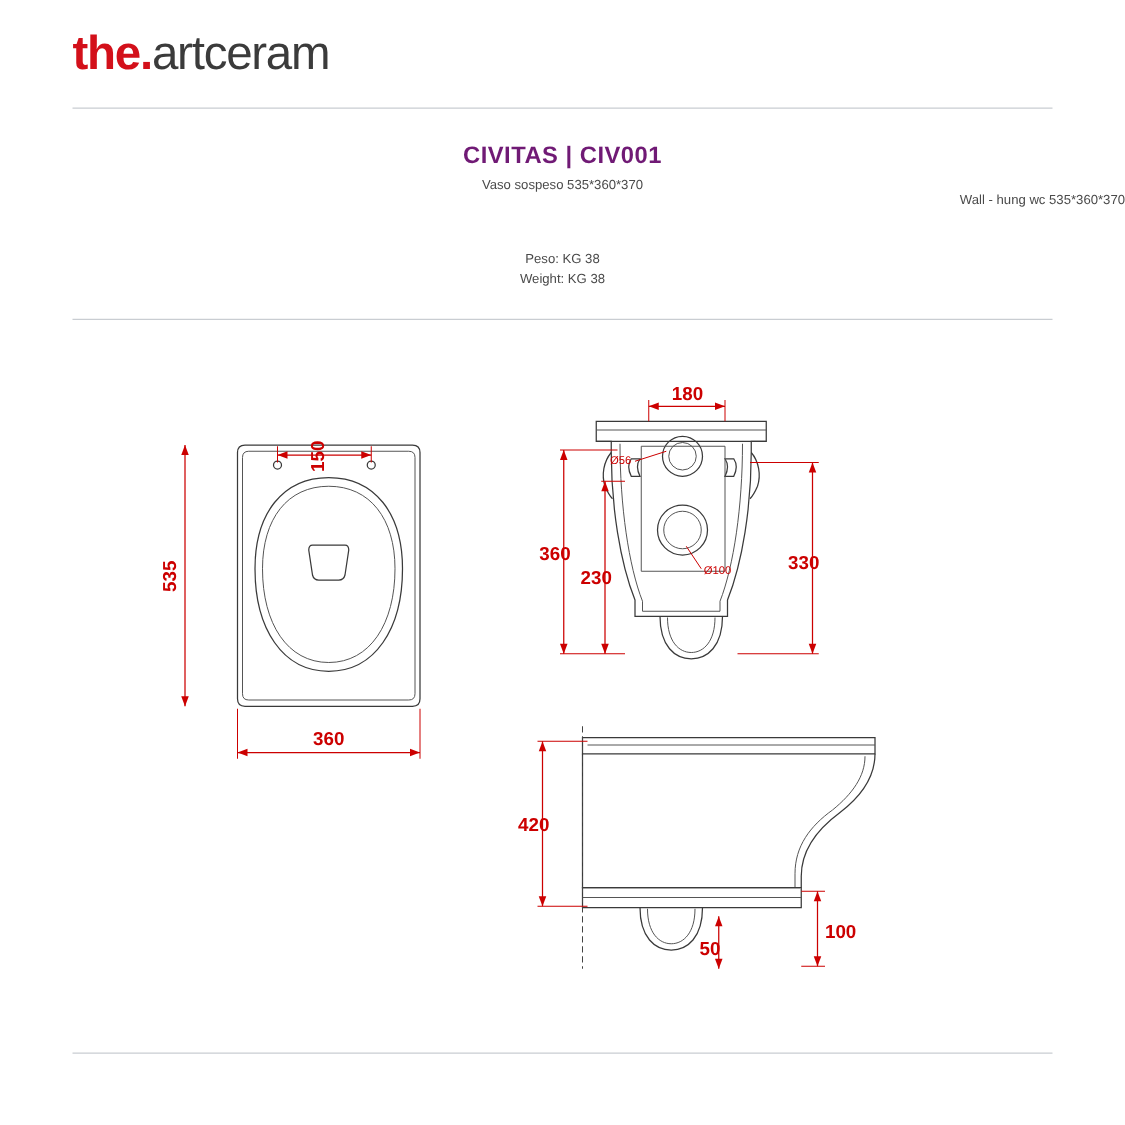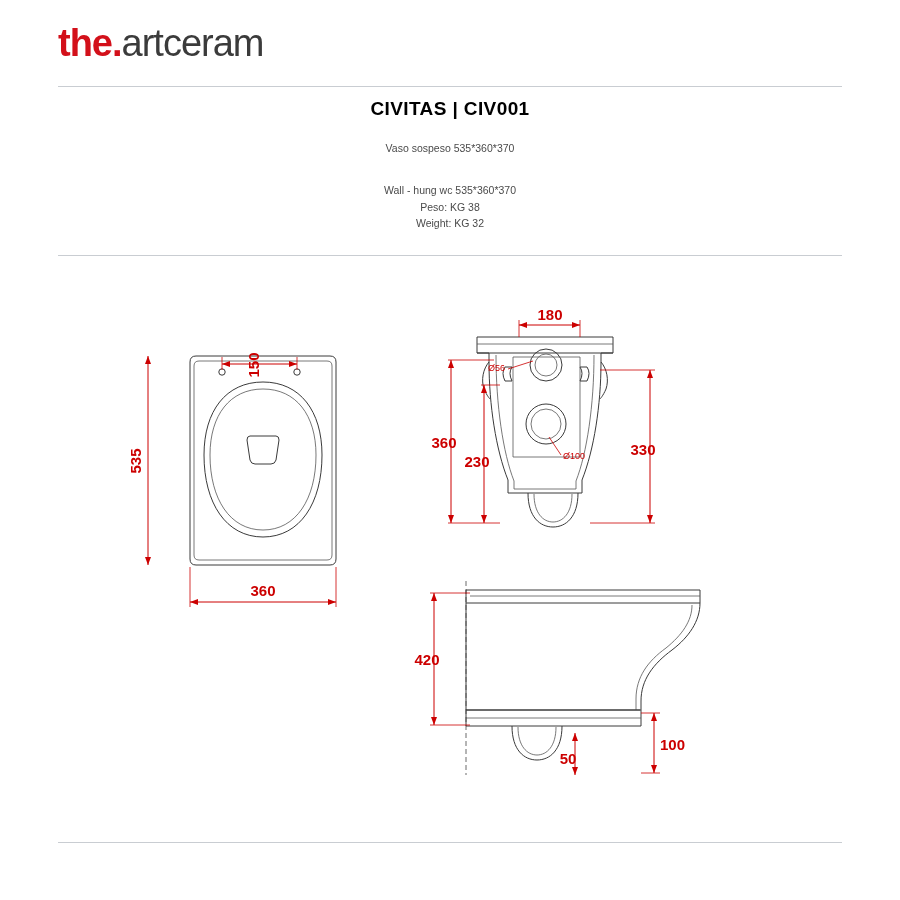--- a/index.html
+++ b/index.html
@@ -51,38 +51,38 @@
     height: 1px;
     background: #c9cdd2;
   }
   .rule.top { top: 86px; }
   .rule.mid { top: 255px; }
   .rule.bottom { top: 842px; }
 
   .title {
     position: absolute;
     left: 0;
-    top: 98px;
+    top: 114px;
     width: 900px;
     text-align: center;
     font-size: 19px;
     font-weight: bold;
-    color: #000000;
+    color: #701a75;
     letter-spacing: 0.4px;
   }
   .subtitle {
     position: absolute;
     left: 0;
     width: 900px;
     text-align: center;
     font-size: 10.5px;
     color: #4a4a4a;
   }
   .subtitle.l1 { top: 142px; }
-  .subtitle.l2 { top: 184px; }
+  .subtitle.l2 { top: 154px; text-align: right; }
   .subtitle.l3 { top: 201px; }
   .subtitle.l4 { top: 217px; }
 
   
   .drawings {
     position: absolute;
     left: 0;
     top: 265px;
     width: 900px;
     height: 570px;
@@ -113,21 +113,21 @@
   <div class="logo">
     <span class="the">the</span><span class="dot">.</span><span class="artceram">artceram</span>
   </div>
 
   <div class="rule top"></div>
 
   <div class="title">CIVITAS | CIV001</div>
   <div class="subtitle l1">Vaso sospeso 535*360*370</div>
   <div class="subtitle l2">Wall - hung wc 535*360*370</div>
   <div class="subtitle l3">Peso: KG 38</div>
-  <div class="subtitle l4">Weight: KG 32</div>
+  <div class="subtitle l4">Weight: KG 38</div>
 
   <div class="rule mid"></div>
 
   <div class="drawings">
     <svg width="900" height="570" viewBox="0 0 900 570">
 
       <g>
 
         <path class="ln" d="M196 91 L330 91 Q336 91 336 97 L336 294 Q336 300 330 300 L196 300 Q190 300 190 294 L190 97 Q190 91 196 91 Z"></path>
 

